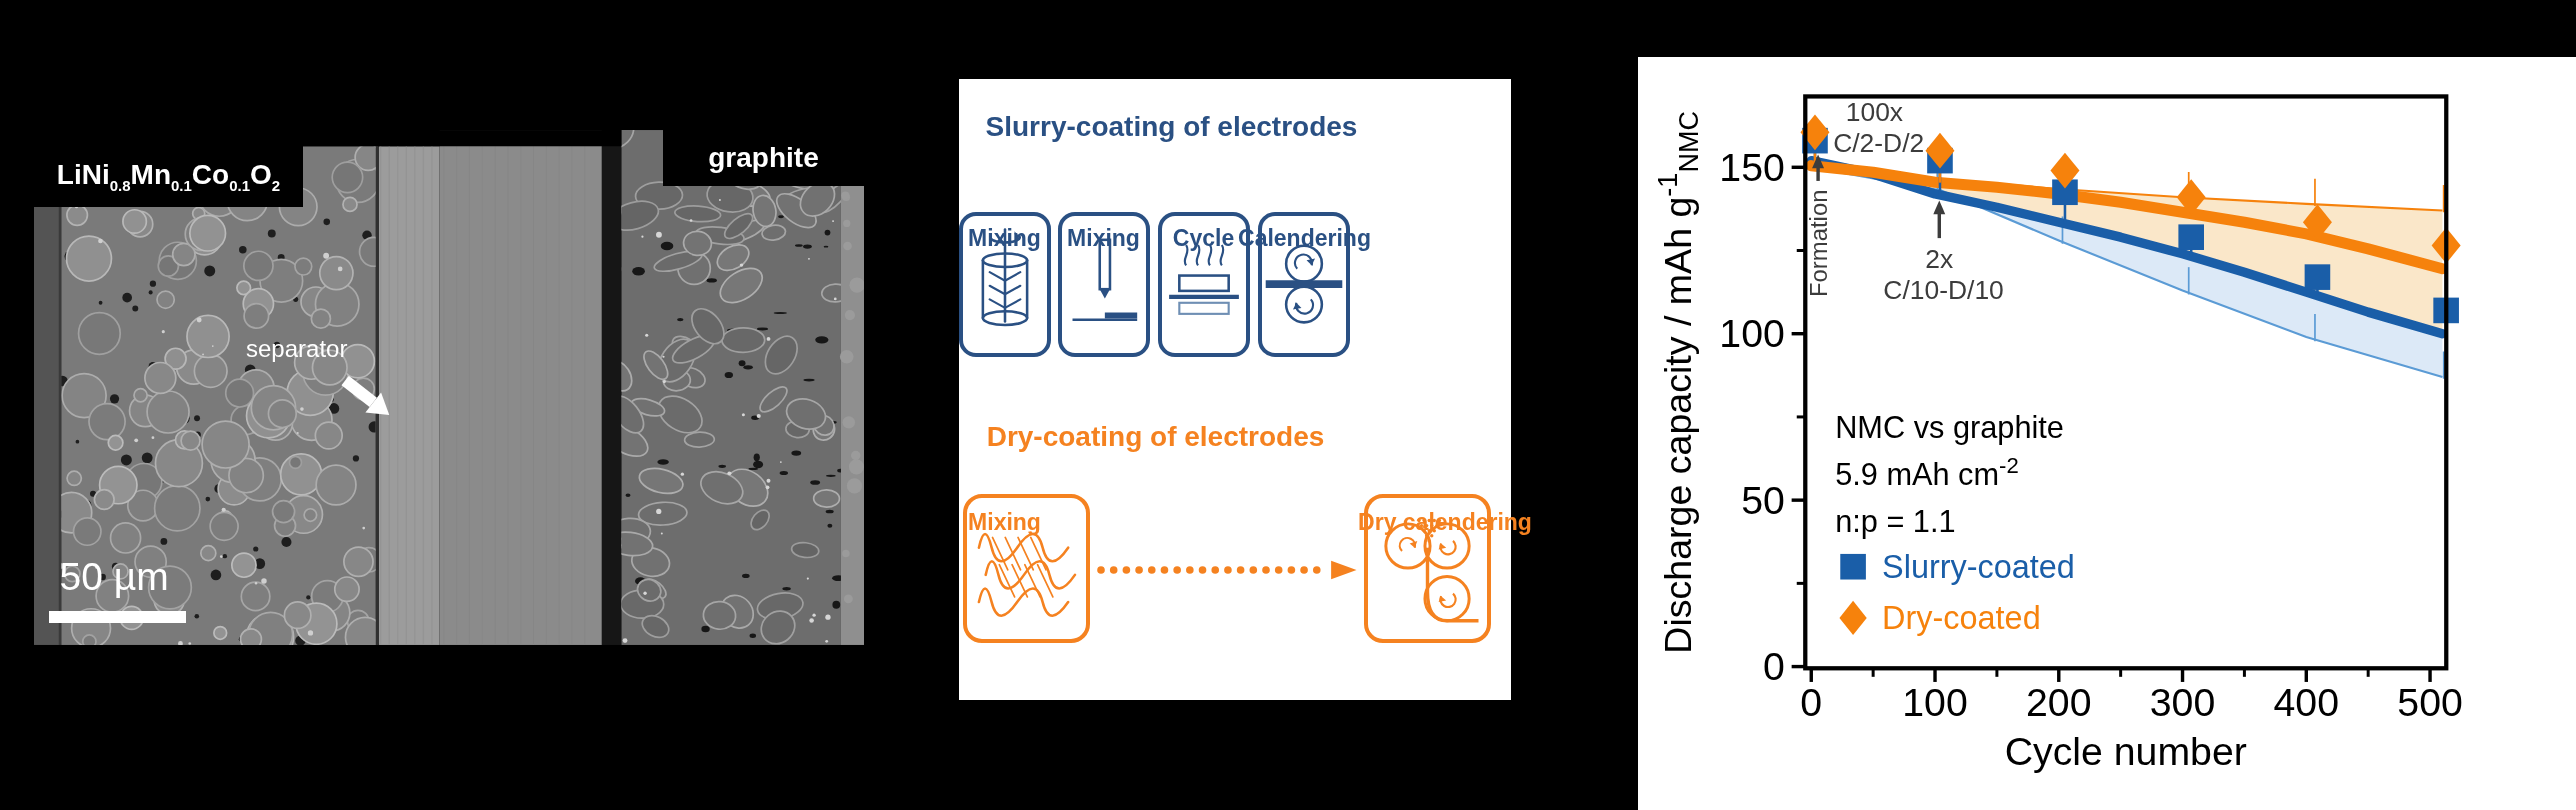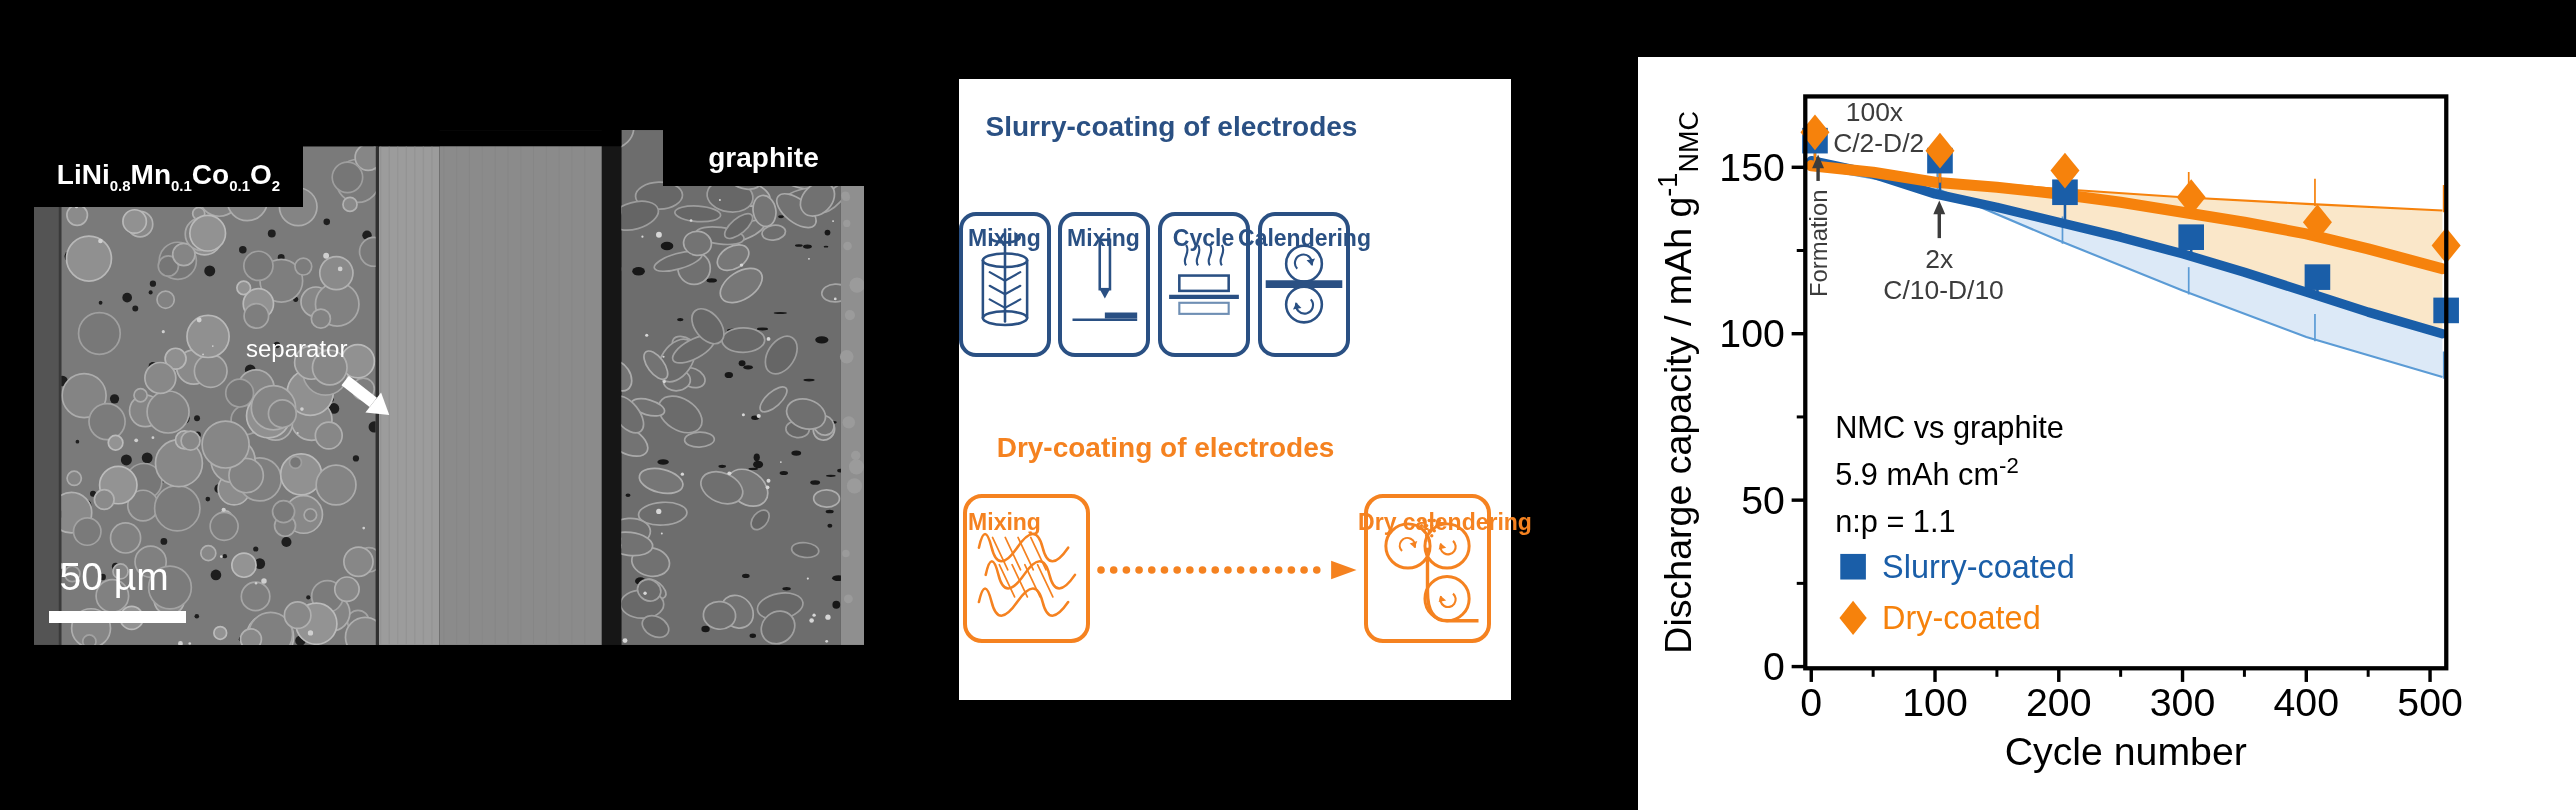--- a/index.html
+++ b/index.html
@@ -16,21 +16,21 @@
   #gra-box{left:629px;top:0;width:201px;height:56px;background:#000;display:flex;
            align-items:center;justify-content:center;font-size:28px;font-weight:600;}
   #sep-label{left:212px;top:205px;font-size:24px;font-weight:400;}
   #scale-text{left:25.6px;top:425px;font-size:39px;font-weight:normal;}
   #scale-bar{left:14.5px;top:481px;width:137px;height:12px;background:#fff;position:absolute;}
   #sep-arrow{position:absolute;left:306px;top:242px;}
   
   #proc-panel{left:959px;top:79px;width:552px;height:621px;background:#fff;}
   .ptitle{position:absolute;left:0;width:393px;text-align:center;font-weight:bold;font-size:28px;}
   #slurry-title{top:32px;color:#2A5083;padding-left:16px;}
-  #dry-title{top:353px;color:#F58220;padding-left:10px;}
+  #dry-title{top:342px;color:#F58220;}
   .steplabel{position:absolute;text-align:center;font-weight:bold;font-size:23px;width:137px;margin-top:44px;}
   .steplabel.navy{color:#2A5083;top:102px;}
   .steplabel.orange{color:#F58220;top:386px;}
   .sbox{position:absolute;top:133px;width:84px;height:137px;border:4.3px solid #2A5083;border-radius:17px;}
   .dbox{position:absolute;top:415px;width:119px;height:141px;border:4.3px solid #F58220;border-radius:19px;}
   #dot-arrow{position:absolute;left:134px;top:480px;}
   
   #chart-panel{left:1638px;top:57px;width:938px;height:754px;background:#fff;}
 </style>
 </head>

